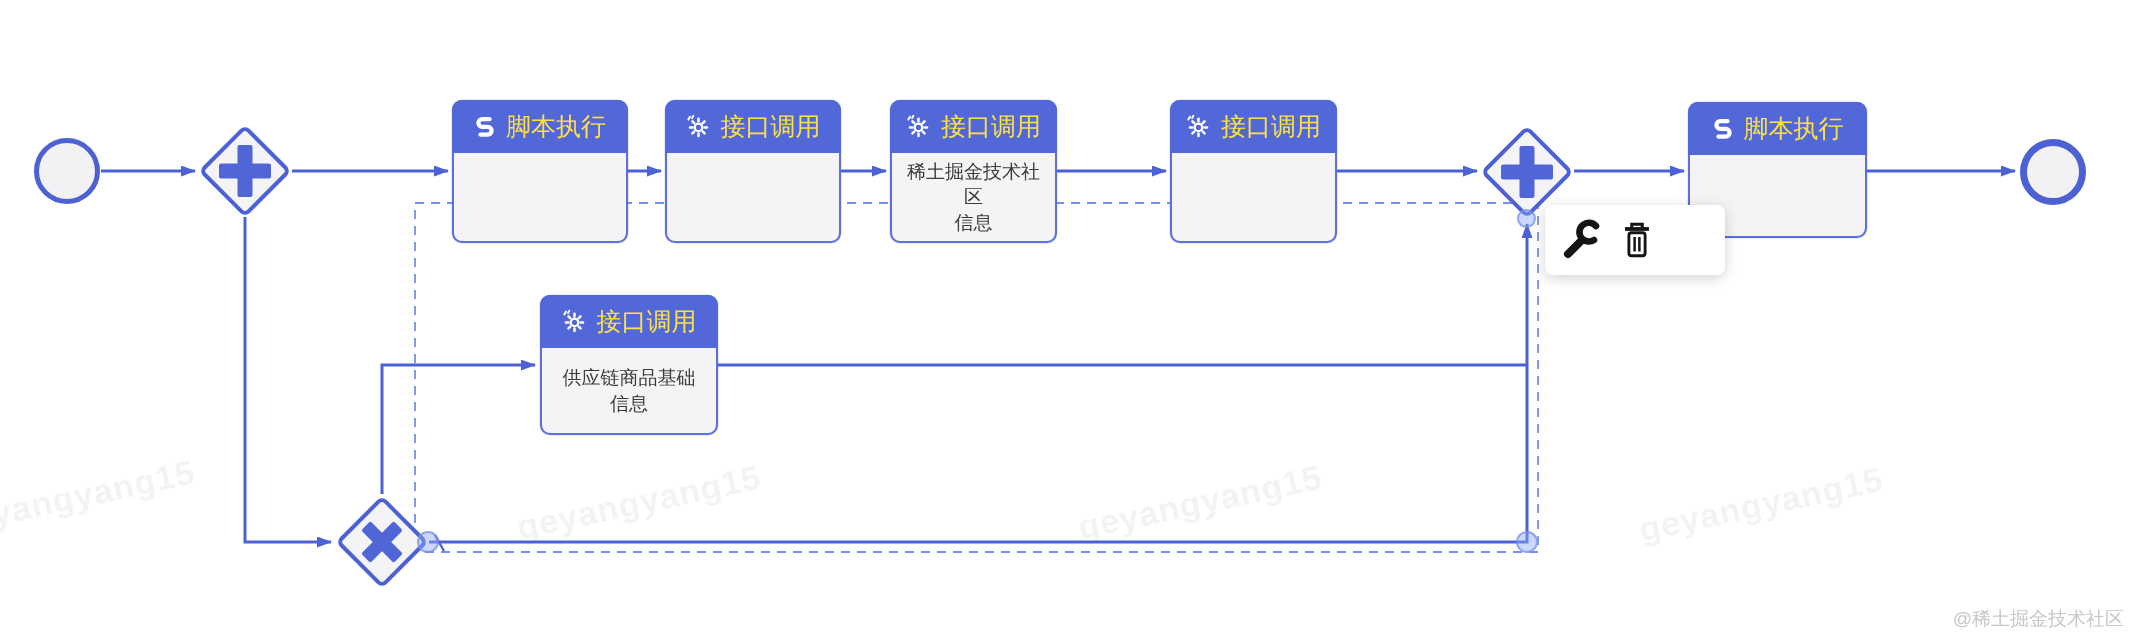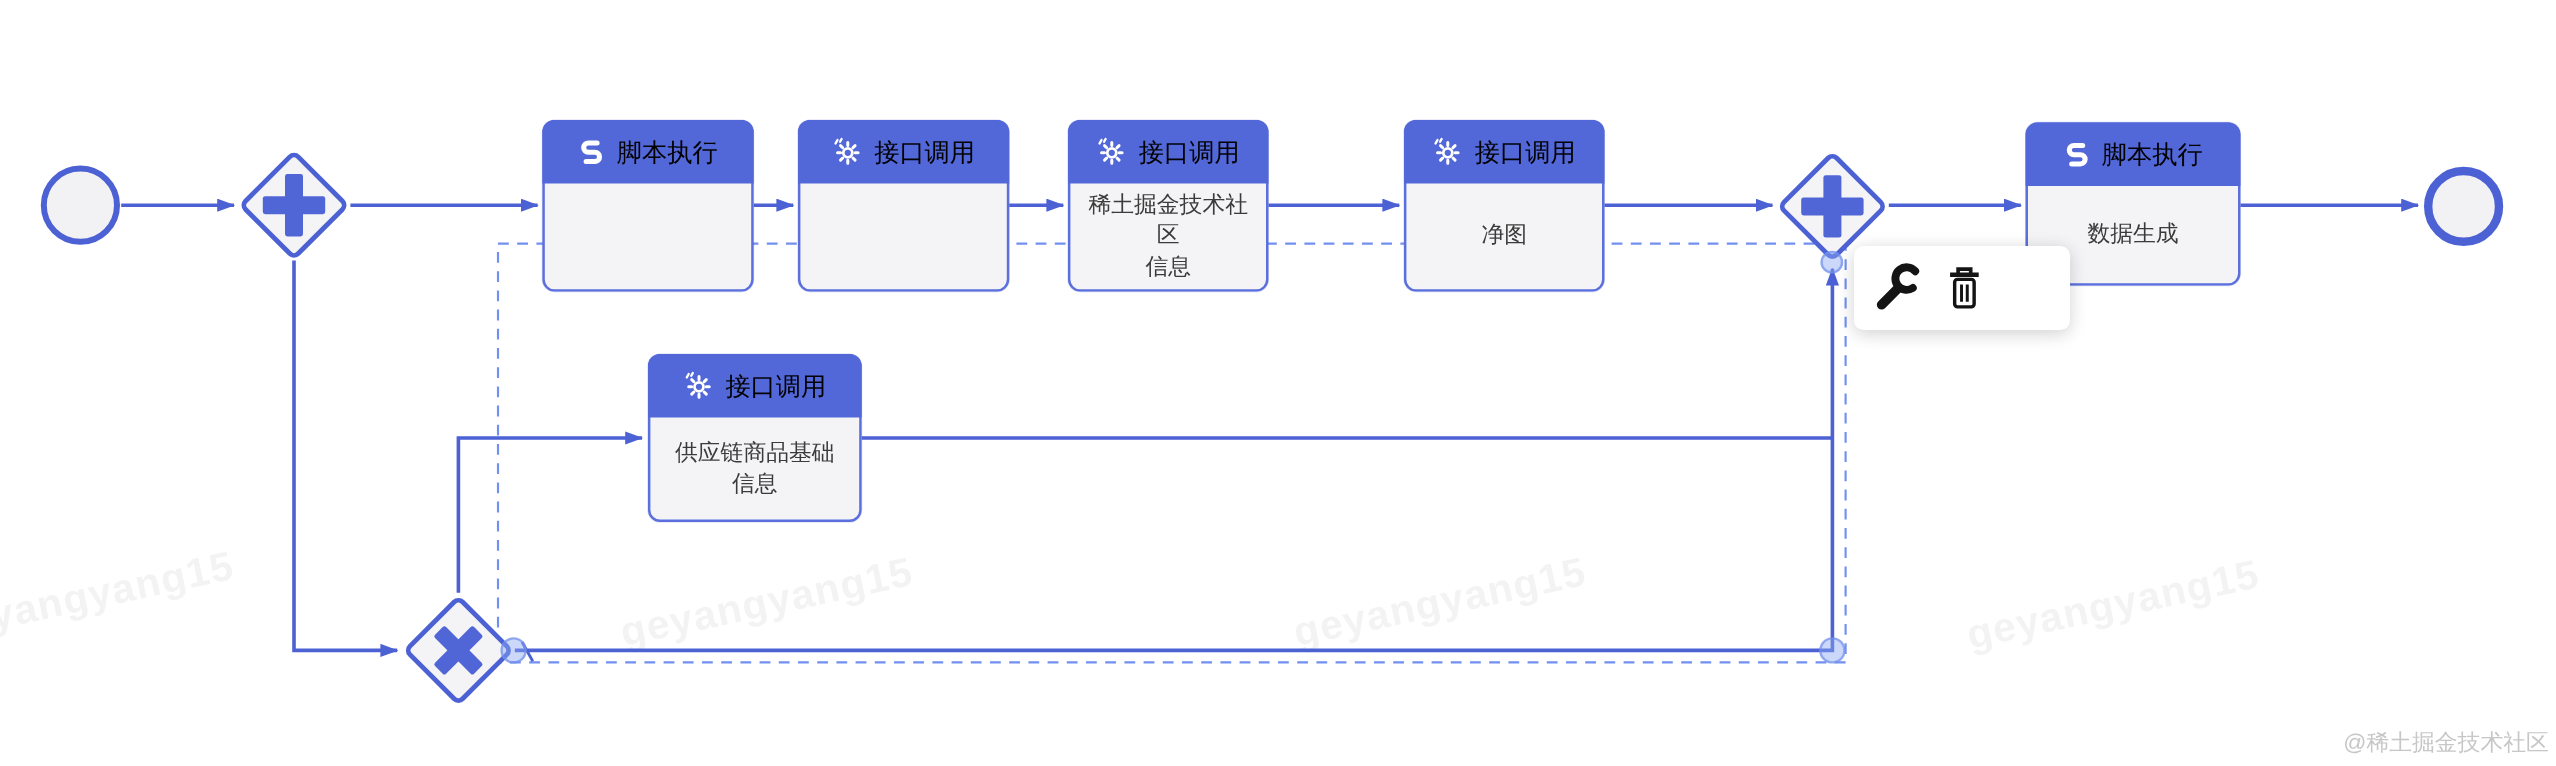--- a/index.html
+++ b/index.html
@@ -37,21 +37,21 @@
   .bar-v{width:15px;height:52px;transform:translate(-50%,-50%);}
   .bar-x1{width:46px;height:13px;transform:translate(-50%,-50%) rotate(45deg);}
   .bar-x2{width:46px;height:13px;transform:translate(-50%,-50%) rotate(-45deg);}
   
   .task{position:absolute;z-index:2;border-radius:10px;
     box-sizing:border-box;background:#f4f4f6;
     border:2px solid #5b6fdd;box-shadow:0 0 0 0.5px rgba(80,100,210,0.25);}
   .task-header{
     height:53px;margin:-2px -2px 0 -2px;border-radius:10px 10px 0 0;
     background:#5267d8;display:flex;align-items:center;justify-content:center;
-    gap:10px;color:#000000;font-size:21px;font-weight:500;}
+    gap:10px;color:#fde047;font-size:25px;font-weight:500;}
   .task-body{
     position:absolute;left:0;right:0;top:51px;bottom:0;
     display:flex;align-items:center;justify-content:center;text-align:center;
     font-size:19px;line-height:1.35;color:#3b3b3b;white-space:pre-line;padding:0 8px;}
   .hdr-icon{display:flex;align-items:center;}
   
   .handle{position:absolute;width:22px;height:22px;border-radius:50%;
     background:rgba(140,168,245,0.45);border:2px solid rgba(110,140,235,0.65);
     box-sizing:border-box;z-index:5;}
   
@@ -162,33 +162,31 @@
     <div class="task-header">
       <span class="hdr-icon">
         <svg viewBox="0 0 28 28" width="25" height="25" stroke="#fff" stroke-linecap="round">
           <circle cx="14" cy="15" r="4.2" fill="none" stroke-width="2.6"></circle>
           <path fill="none" stroke-width="2.8" d="M20.8,15 L23.6,15 M18.8,19.8 L20.8,21.8 M14,21.8 L14,24.6 M9.2,19.8 L7.2,21.8 M7.2,15 L4.4,15 M9.2,10.2 L7.2,8.2 M14,8.2 L14,5.4 M18.8,10.2 L20.8,8.2"></path>
           <path fill="none" stroke-width="2.2" d="M2.6,6.2 L4.4,3.0 M6.8,4.6 L8.2,2.0"></path>
         </svg>
       </span>
       <span>接口调用</span>
     </div>
-    <div class="task-body">净图</div>
   </div>
 
   <div class="task" style="left:1688px;top:102px;width:179px;height:136px">
     <div class="task-header">
       <span class="hdr-icon">
         <svg viewBox="0 0 24 24" width="22" height="22">
             <path d="M17,3.5 H9 a4.2,4.2 0 0 0 0,8.4 h6 a4.2,4.2 0 0 1 0,8.4 H7" fill="none" stroke="#fff" stroke-width="4.6" stroke-linecap="round"></path>
           </svg>
       </span>
       <span>脚本执行</span>
     </div>
-    <div class="task-body">数据生成</div>
   </div>
 
   <div class="task" style="left:540px;top:295px;width:178px;height:140px">
     <div class="task-header">
       <span class="hdr-icon">
         <svg viewBox="0 0 28 28" width="25" height="25" stroke="#fff" stroke-linecap="round">
           <circle cx="14" cy="15" r="4.2" fill="none" stroke-width="2.6"></circle>
           <path fill="none" stroke-width="2.8" d="M20.8,15 L23.6,15 M18.8,19.8 L20.8,21.8 M14,21.8 L14,24.6 M9.2,19.8 L7.2,21.8 M7.2,15 L4.4,15 M9.2,10.2 L7.2,8.2 M14,8.2 L14,5.4 M18.8,10.2 L20.8,8.2"></path>
           <path fill="none" stroke-width="2.2" d="M2.6,6.2 L4.4,3.0 M6.8,4.6 L8.2,2.0"></path>
         </svg>

